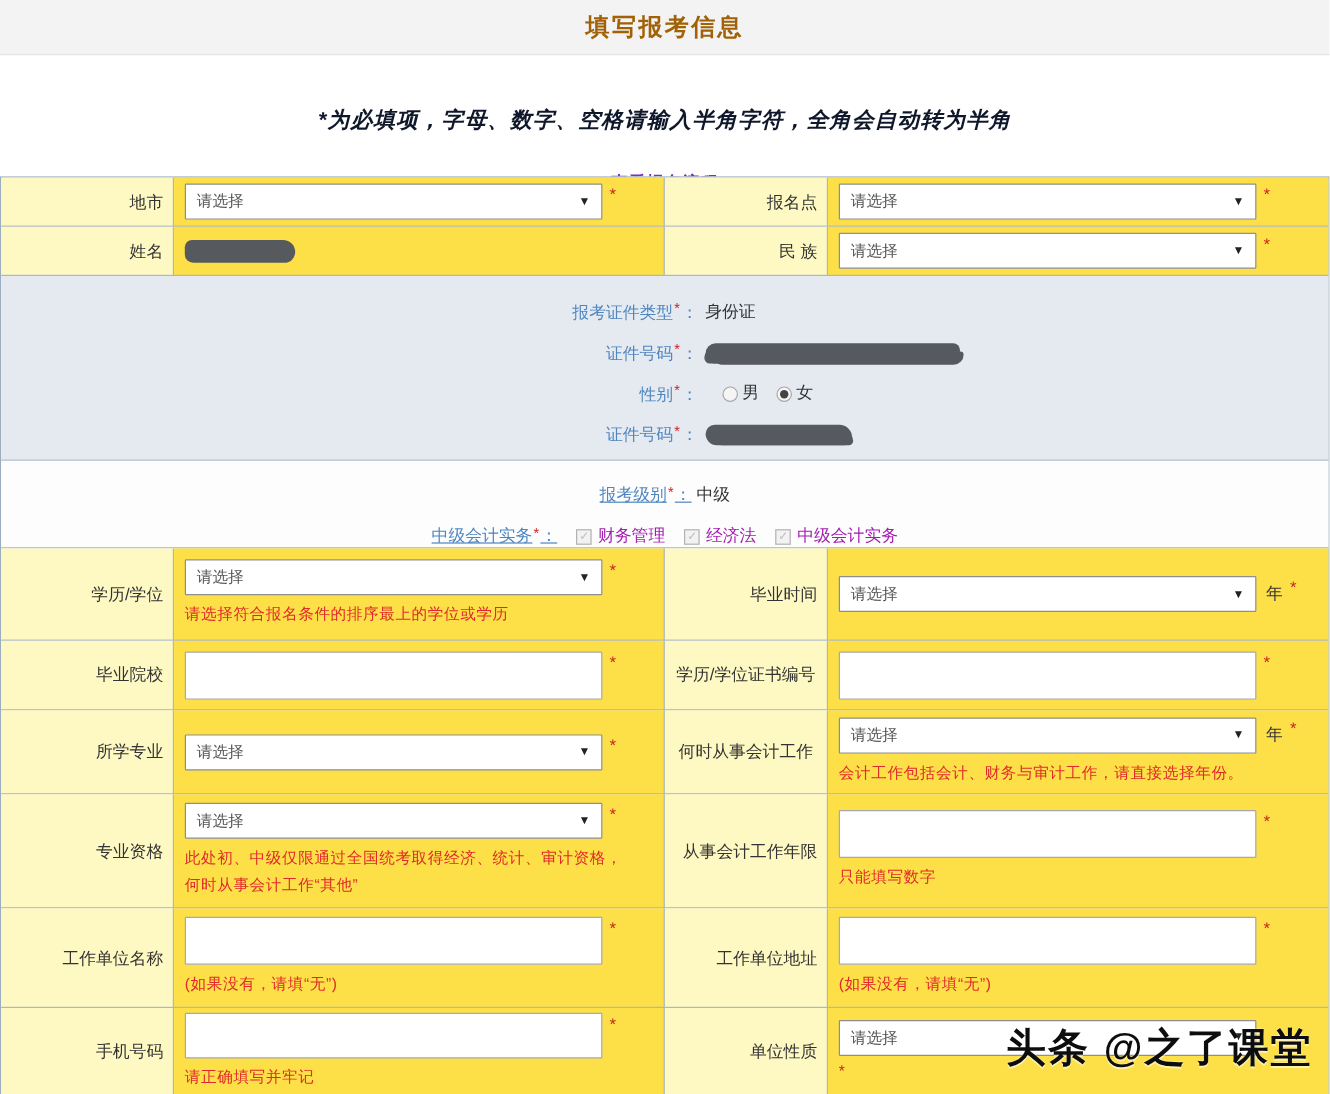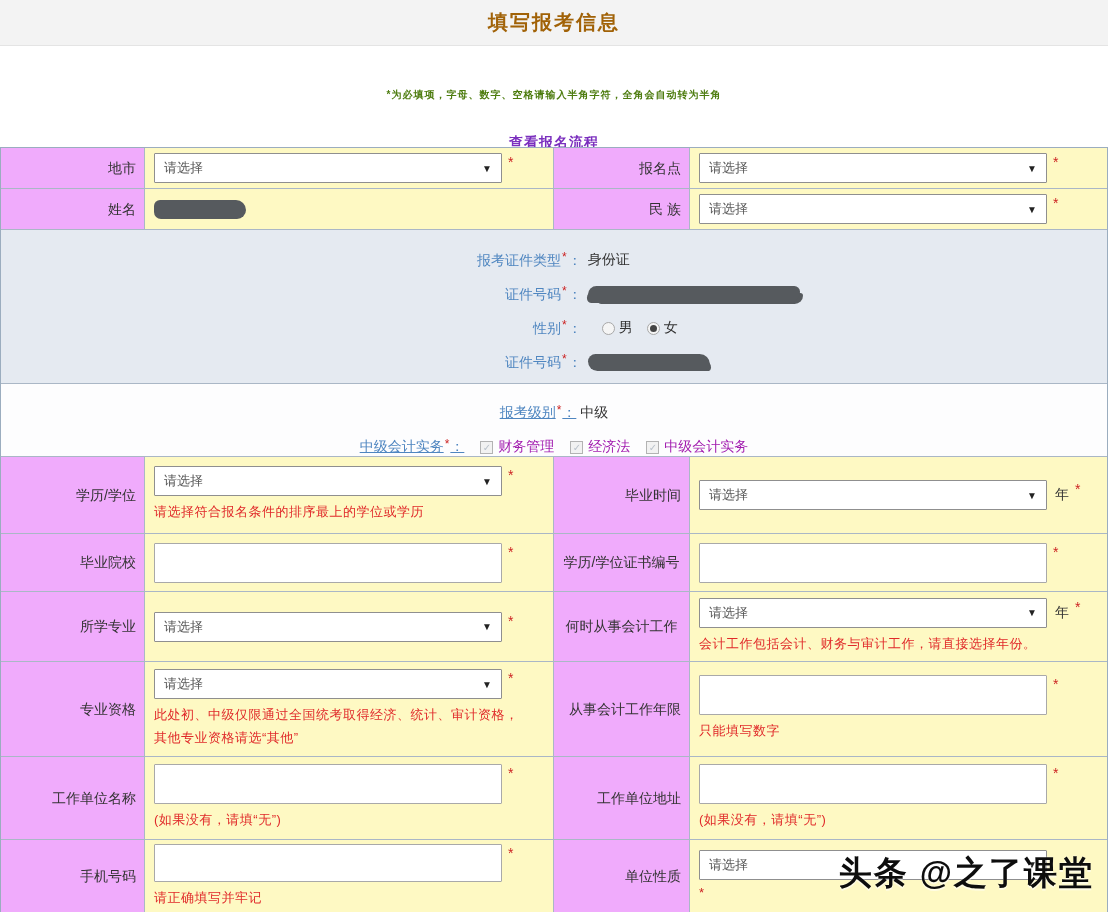--- a/index.html
+++ b/index.html
@@ -8,40 +8,40 @@
     font-family:"Liberation Sans","DejaVu Sans",sans-serif;
     width:1108px; height:912px; position:relative; overflow:hidden;
     color:#333;
   }
   .top-strip {
     height:46px; background:#f3f3f3; border-bottom:1px solid #e4e4e4;
     display:flex; align-items:center; justify-content:center;
   }
   .page-title { font-size:20px; font-weight:bold; color:#a16207; letter-spacing:2px; }
   .notice-area { text-align:center; padding-top:42px; }
-  .notice { color:#4d7c0f; font-size:10px; font-weight:bold; letter-spacing:1px; }
+  .notice { color:#0f172a; font-size:18px; font-weight:bold; letter-spacing:1px;font-style:italic; }
   .flow-link {
     display:inline-block; margin-top:14px; color:#7b2fbe; font-size:14px;
     font-weight:600; text-decoration:underline; cursor:pointer; letter-spacing:1px;
   }
   
   .form-table {
     position:absolute; left:0; top:147px; width:1108px;
     border:1px solid #9badbf; background:#fff;
   }
   .row4 { display:grid; grid-template-columns:144px 409px 136px 417px; }
   .lc, .ic { border-right:1px solid #aab7c6; border-bottom:1px solid #aab7c6; }
   .row4 > div:last-child { border-right:none; }
   .lc {
-    background:#f0abfc; display:flex; align-items:center; justify-content:flex-end;
+    background:#fef9c3; display:flex; align-items:center; justify-content:flex-end;
     padding:2px 8px; font-size:14px; color:#333; text-align:right; line-height:1.35;
   }
   .lc.center { justify-content:center; text-align:right; }
   .ic {
-    background:#fef9c3; display:flex; flex-direction:column; justify-content:center;
+    background:#fde047; display:flex; flex-direction:column; justify-content:center;
     align-items:flex-start; padding:4px 6px 4px 9px; position:relative;
   }
   .ctl-line { display:flex; align-items:flex-start; }
   .sel {
     width:348px; height:30px; border:1px solid #8f8f8f; background:#fff; border-radius:1px;
     display:flex; align-items:center; justify-content:space-between;
     padding:0 9px; font-size:13px; color:#555; cursor:pointer;
   }
   .sel .arrow { font-size:10px; color:#222; }
   .ti {
@@ -288,21 +288,21 @@
   <div class="row4 h95">
     <div class="lc">专业资格</div>
     <div class="ic">
       <div class="ctl-line">
         <div class="sel">
           <span>请选择</span>
           <span class="arrow">▼</span>
         </div>
         <span class="req">*</span>
       </div>
-      <div class="hint" style="max-width:370px;">此处初、中级仅限通过全国统考取得经济、统计、审计资格，其他专业资格请选“其他”</div>
+      <div class="hint" style="max-width:370px;">此处初、中级仅限通过全国统考取得经济、统计、审计资格，何时从事会计工作“其他”</div>
     </div>
     <div class="lc">从事会计工作年限</div>
     <div class="ic">
       <div class="ctl-line">
         <input class="ti" type="text" style="">
         <span class="req">*</span>
       </div>
       <div class="hint">只能填写数字</div>
     </div>
   </div>

